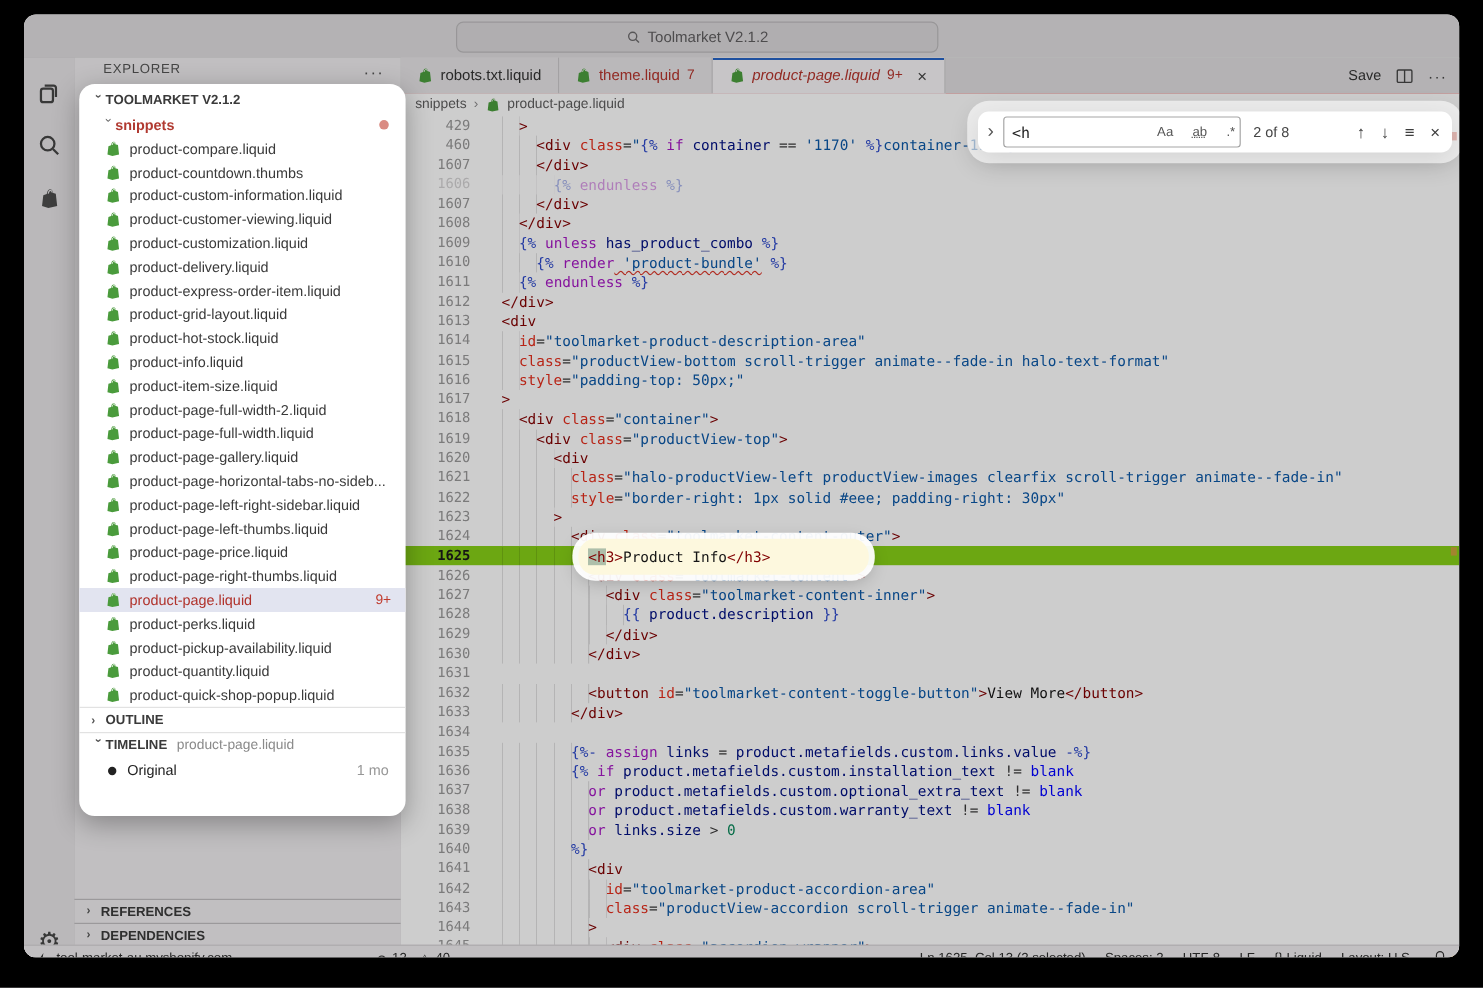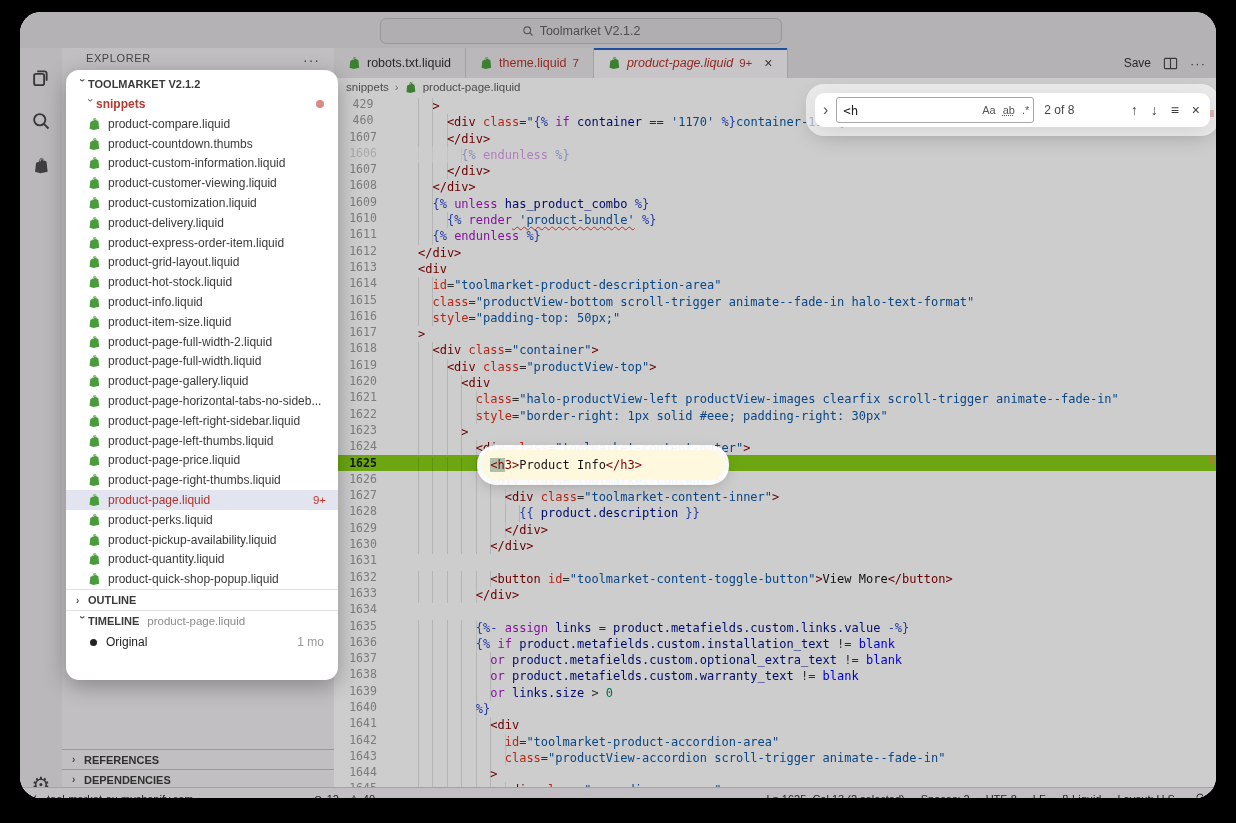--- a/index.html
+++ b/index.html
@@ -1,19 +1,19 @@
 <!DOCTYPE html>
 <html><head>
 <meta charset="utf-8">
 <style>
   html,body{margin:0;padding:0}
   body{width:1236px;height:823px;background:#000;position:relative;overflow:hidden;
        font-family:"Liberation Sans",sans-serif;-webkit-font-smoothing:antialiased}
   .window{position:absolute;left:20px;top:12px;width:1196px;height:786px;background:#fafafa;
-          border-radius:21px;overflow:hidden}
+          border-radius:10px;overflow:hidden}
   
   .titlebar{position:absolute;left:0;top:0;right:0;height:36px;background:#dcdadc;border-bottom:1px solid #c2c0c2}
   .title-pill{position:absolute;left:360px;top:6px;width:400px;height:24px;background:#d7d5d7;
               border:1px solid #bab8ba;border-radius:6px;display:flex;align-items:center;justify-content:center;
               gap:6px;color:#5f5d5f;font-size:12.5px}
   
   .activitybar{position:absolute;left:0;top:36px;bottom:0;width:42px;background:#e3e1e3;border-right:1px solid #c6c4c6}
   .act-icon{position:absolute;left:0;width:42px;height:30px;display:flex;align-items:center;justify-content:center}
   
   .sidebar{position:absolute;left:42px;top:36px;bottom:0;width:272px;background:#eceaec;border-right:1px solid #c6c4c6}
@@ -54,21 +54,21 @@
   .tab .close{font-size:14px;color:#444;margin-left:6px}
   .tab-actions{position:absolute;right:10px;top:0;height:30px;display:flex;align-items:center;gap:12px;color:#333;font-size:12px}
   .tab-actions .dots{font-size:13px;letter-spacing:1px;color:#444}
   .breadcrumb{position:absolute;left:0;top:30px;right:0;height:18px;display:flex;align-items:center;gap:6px;
               padding-left:12px;font-size:11.5px;color:#5d5d5d;background:#fbfafb}
   .breadcrumb .bicon{width:12px;height:13px}
   .breadcrumb .sep{color:#888}
   
   .code{position:absolute;left:0;top:48px;right:0;bottom:0;overflow:hidden}
   .code-line{height:16.3px;position:relative;padding-left:84px;white-space:nowrap}
-  .code-line .ln{position:absolute;left:0;top:0;width:58px;text-align:center;color:#969696;
+  .code-line .ln{position:absolute;left:0;top:0;width:58px;text-align:right;color:#969696;
                  font:11.5px/16.3px "DejaVu Sans Mono",monospace}
   .code-line.dim{opacity:.42}
   .lt,.lt span{font:12px/16.3px "DejaVu Sans Mono",monospace;white-space:pre}
   .lt{display:inline-block}
   .code .tag{color:#800000}.code .attr{color:#e02d1b}.code .str{color:#0b57a4}
   .code .liq{color:#2d49c7}.code .kw{color:#a318c0}.code .var{color:#001080}
   .code .op{color:#383838}.code .num{color:#098658}.code .bln{color:#0000ff}.code .txt{color:#151515}
   .code .sq{text-decoration:underline wavy #d83a2d 1px;text-underline-offset:2px}
   .code .sel{background:#aebfaa}
   .hl-row{background:#84cc16}
@@ -78,21 +78,21 @@
            box-shadow:0 0 0 5px rgba(255,255,255,.95),0 4px 16px rgba(0,0,0,.28)}
   .ruler-mark{position:absolute;right:2px;width:5px;height:7px;z-index:5}
   
   .find-widget{position:absolute;left:481px;top:45px;width:377px;height:34px;background:#fff;border-radius:9px;
                z-index:50;display:flex;align-items:center;padding:0 10px 0 8px;
                box-shadow:0 0 0 9px rgba(255,255,255,.60),0 6px 22px rgba(0,0,0,.30)}
   .find-widget .fchev{font-size:16px;color:#555;margin-right:8px}
   .find-input-wrap{position:relative;width:196px;height:24px;border:1px solid #a6a6a6;border-radius:3px;background:#fff;
                    display:flex;align-items:center}
   .find-input{border:none;outline:none;width:120px;font:12.5px "DejaVu Sans Mono",monospace;color:#222;padding:0 0 0 6px;background:transparent}
-  .find-opts{position:absolute;right:4px;top:0;height:100%;display:flex;align-items:center;gap:7px;color:#555;font-size:11px}
+  .find-opts{position:absolute;right:4px;top:0;height:100%;display:flex;align-items:center;gap:16px;color:#555;font-size:11px}
   .find-opts .ww{text-decoration:underline dotted}
   .find-results{margin-left:10px;font-size:12px;color:#444;white-space:nowrap}
   .find-btns{margin-left:auto;display:flex;align-items:center;gap:13px;color:#3d3d3d;font-size:14px}
   
   .statusbar{position:absolute;left:0;right:0;top:775px;height:11px;overflow:hidden;z-index:20}
   .sb-inner{height:22px;background:#eceaec;border-top:1px solid #c9c7c9;display:flex;align-items:center;
             font-size:11px;color:#2e2e2e;padding:0 10px;gap:8px}
   .sb-left{display:flex;align-items:center;gap:6px}
   .sb-problems{display:flex;align-items:center;gap:4px;margin-left:112px}
   .sb-right{margin-left:auto;display:flex;align-items:center;gap:16px;white-space:nowrap}

